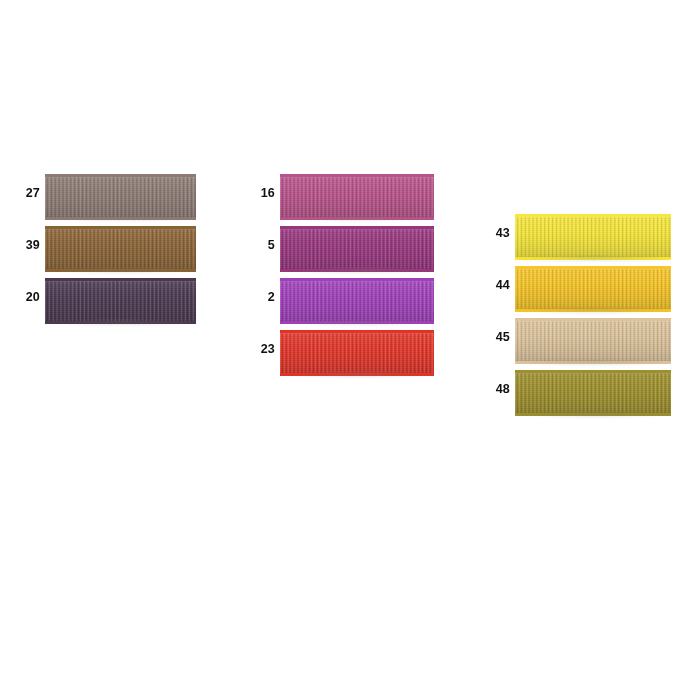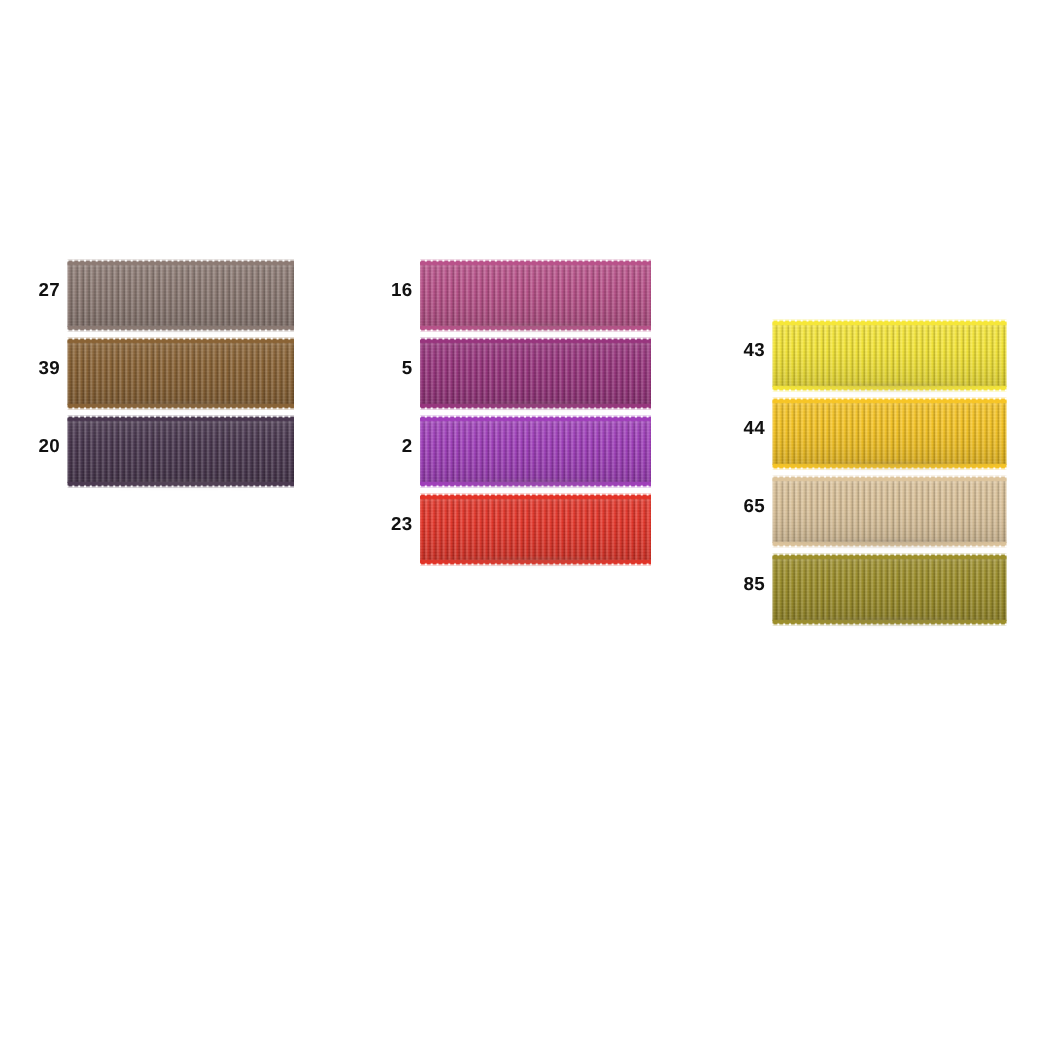--- a/index.html
+++ b/index.html
@@ -250,32 +250,32 @@
           <div class="ribbon">
             <div class="ribbon-body" style="background-color: rgb(247, 197, 37); color: rgb(247, 197, 37);">
               <div class="ribbon-shade"></div>
               <div class="ribbon-weave"></div>
             </div>
             <div class="edge edge-top" style="color: rgb(247, 197, 37);"></div>
             <div class="edge edge-bottom" style="color: rgb(247, 197, 37);"></div>
           </div>
         </div>
         <div class="swatch-row">
-          <div class="swatch-label">65</div>
+          <div class="swatch-label">45</div>
           <div class="ribbon">
             <div class="ribbon-body" style="background-color: rgb(221, 196, 156); color: rgb(221, 196, 156);">
               <div class="ribbon-shade"></div>
               <div class="ribbon-weave"></div>
             </div>
             <div class="edge edge-top" style="color: rgb(221, 196, 156);"></div>
             <div class="edge edge-bottom" style="color: rgb(221, 196, 156);"></div>
           </div>
         </div>
         <div class="swatch-row">
-          <div class="swatch-label">85</div>
+          <div class="swatch-label">48</div>
           <div class="ribbon">
             <div class="ribbon-body" style="background-color: rgb(157, 143, 43); color: rgb(157, 143, 43);">
               <div class="ribbon-shade"></div>
               <div class="ribbon-weave"></div>
             </div>
             <div class="edge edge-top" style="color: rgb(157, 143, 43);"></div>
             <div class="edge edge-bottom" style="color: rgb(157, 143, 43);"></div>
           </div>
         </div>
       </div>

